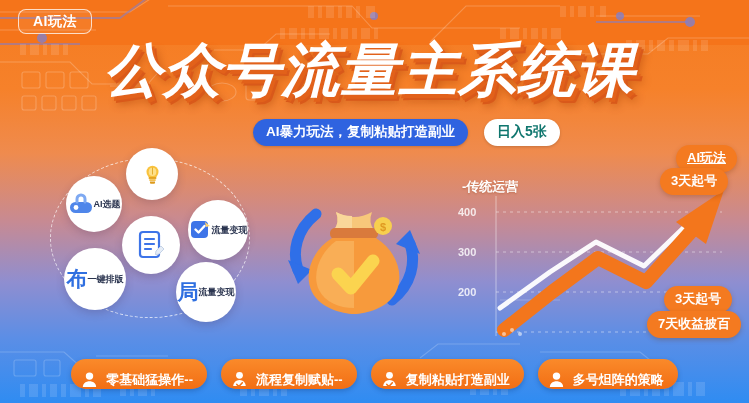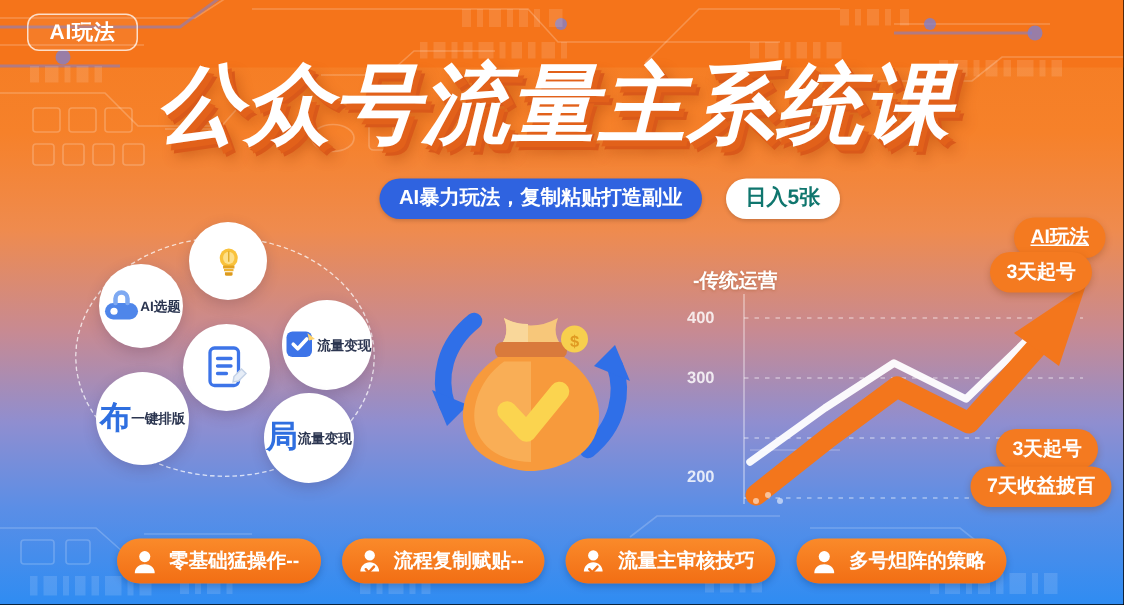--- a/index.html
+++ b/index.html
@@ -76,40 +76,40 @@
 
   
   .chart{position:absolute;left:438px;top:150px;width:311px;height:195px;}
   .chart .legend{
     position:absolute;left:24px;top:28px;color:#ffffff;font-size:13px;font-weight:bold;
     text-shadow:0 1px 2px rgba(140,60,10,.35);white-space:nowrap;
   }
   .ytick{position:absolute;color:rgba(255,255,255,.82);font-size:11px;font-weight:bold;}
   .yt1{left:20px;top:56px;}
   .yt2{left:20px;top:96px;}
-  .yt3{left:20px;top:136px;margin-top:26px;}
+  .yt3{left:20px;top:136px;}
 
   
   .obadge{
     position:absolute;background:#f47a20;color:#fff;border-radius:15px;
     font-size:13px;font-weight:bold;padding:4px 11px 5px;white-space:nowrap;
     box-shadow:0 2px 5px rgba(120,50,0,.28);
   }
   .ob1{left:676px;top:145px;text-decoration:underline;}
   .ob2{left:660px;top:168px;}
   .ob3{left:664px;top:286px;}
   .ob4{left:647px;top:311px;}
 
   
   .bottom{
     position:absolute;left:0;bottom:0;width:749px;height:58px;
     display:flex;align-items:center;justify-content:center;gap:14px;
   }
   .bbtn{
-    display:flex;align-items:center;gap:7px;
+    display:flex;align-items:flex-end;gap:7px;
     background:linear-gradient(180deg,#fa8a2a 0%,#f26e14 100%);
     color:#fff;border-radius:16px;height:30px;padding:0 14px 0 9px;
     font-size:13px;font-weight:bold;white-space:nowrap;
     box-shadow:0 2px 5px rgba(10,50,110,.3);
   }
   .bico{width:19px;height:19px;flex:none;}
 </style>
 </head>
 <body>
 
@@ -376,21 +376,21 @@
       </svg>
       <span>流程复制赋贴--</span>
     </div>
 
     <div class="bbtn">
       <svg class="bico" viewBox="0 0 20 20">
         <circle cx="10" cy="5.6" r="3.6" fill="#fff"></circle>
         <path d="M10 10.4c-3.6 0-6.6 2.9-6.6 6.5h13.2c0-3.6-3-6.5-6.6-6.5z" fill="#fff"></path>
         <path d="M7.2 15.2l2.1 2.2 3.7-4" stroke="#f2731a" stroke-width="1.7" fill="none" stroke-linecap="round" stroke-linejoin="round"></path>
       </svg>
-      <span>流量主审核技巧</span>
+      <span>复制粘贴打造副业</span>
     </div>
 
     <div class="bbtn">
       <svg class="bico" viewBox="0 0 20 20">
         <circle cx="10" cy="6.4" r="3.9" fill="#fff"></circle>
         <path d="M3 18c0-4 3.4-6.2 7-6.2s7 2.2 7 6.2z" fill="#fff"></path>
       </svg>
       <span>多号炟阵的策略</span>
     </div>
 

